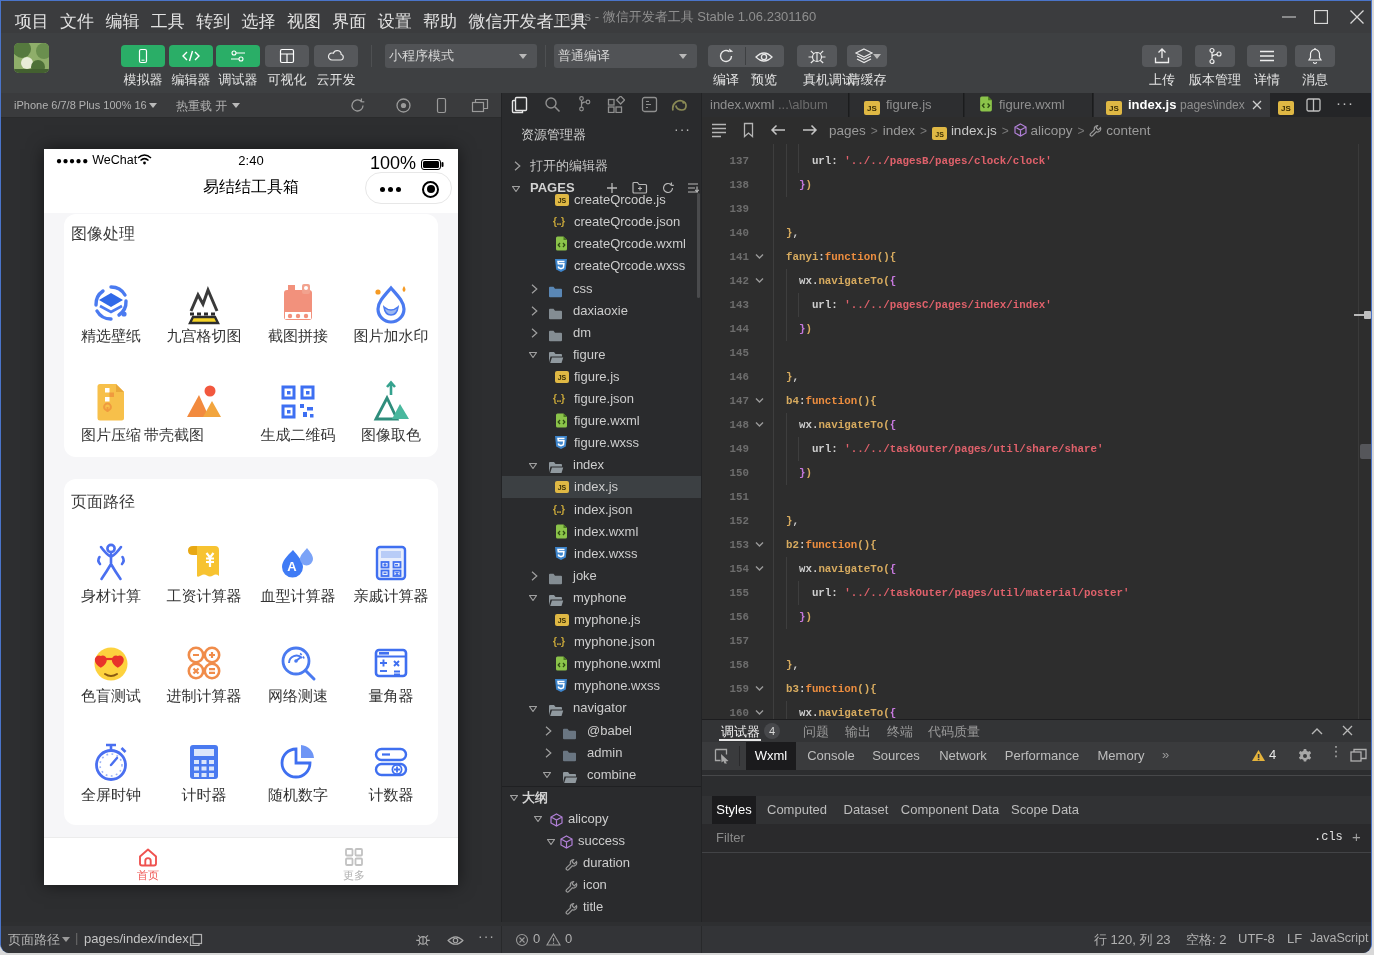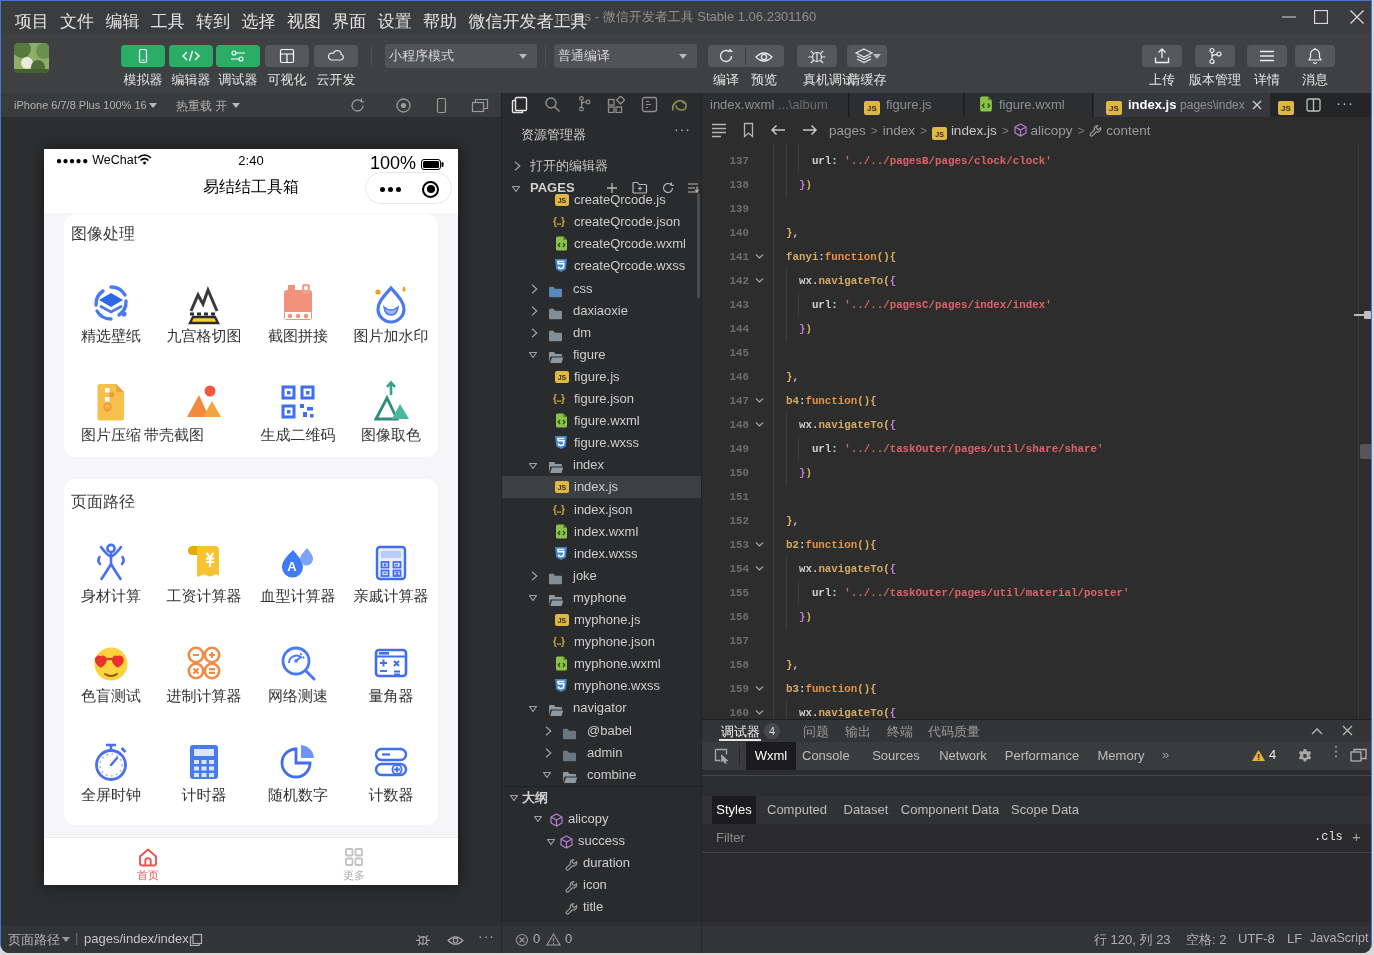--- a/index.html
+++ b/index.html
@@ -805,21 +805,21 @@
             </svg>
           </div>
           <div class="abs" style="left:0;top:22px;width:674px;height:28px;background:#3a3b3d;font-size:13px;color:#bdbdbd">
             <svg class="abs" style="left:12px;top:6px" width="17" height="16" viewBox="0 0 17 16">
               <path d="M1.5 1.5 h11 v5" fill="none" stroke="#a8a8a8" stroke-width="1.3"></path>
               <path d="M1.5 1.5 v11 h5" fill="none" stroke="#a8a8a8" stroke-width="1.3"></path>
               <path d="M7 6 L14.5 13 L11.5 13.5 L13 15.5 L10.5 15.5 L9.5 13 L7.5 14.5 Z" fill="#a8a8a8"></path>
             </svg>
             <div class="abs" style="left:37px;top:4px;width:1px;height:20px;background:#2a2a2c"></div>
             <div class="abs" style="left:44px;top:0;width:50px;height:28px;background:#1b1b1d;color:#fff;text-align:center;line-height:28px">Wxml</div>
-            <div class="abs" style="left:100px;top:0;width:58px;height:28px;line-height:28px">Console</div>
+            <div class="abs" style="left:100px;top:0;width:58px;height:28px;text-align:center;line-height:28px">Console</div>
             <div class="abs" style="left:166px;top:0;width:56px;height:28px;text-align:center;line-height:28px">Sources</div>
             <div class="abs" style="left:232px;top:0;width:58px;height:28px;text-align:center;line-height:28px">Network</div>
             <div class="abs" style="left:300px;top:0;width:80px;height:28px;text-align:center;line-height:28px">Performance</div>
             <div class="abs" style="left:390px;top:0;width:58px;height:28px;text-align:center;line-height:28px">Memory</div>
             <span class="abs" style="left:460px;top:5px;color:#9a9a9a">»</span>
             <svg class="abs" style="left:549px;top:7px" width="15" height="13">
               <path d="M7.5 1 L14 12 L1 12 Z" fill="#e5b43c"></path>
               <rect x="6.8" y="5" width="1.6" height="4" fill="#3a3b3d"></rect>
               <rect x="6.8" y="9.8" width="1.6" height="1.4" fill="#3a3b3d"></rect>
             </svg>

